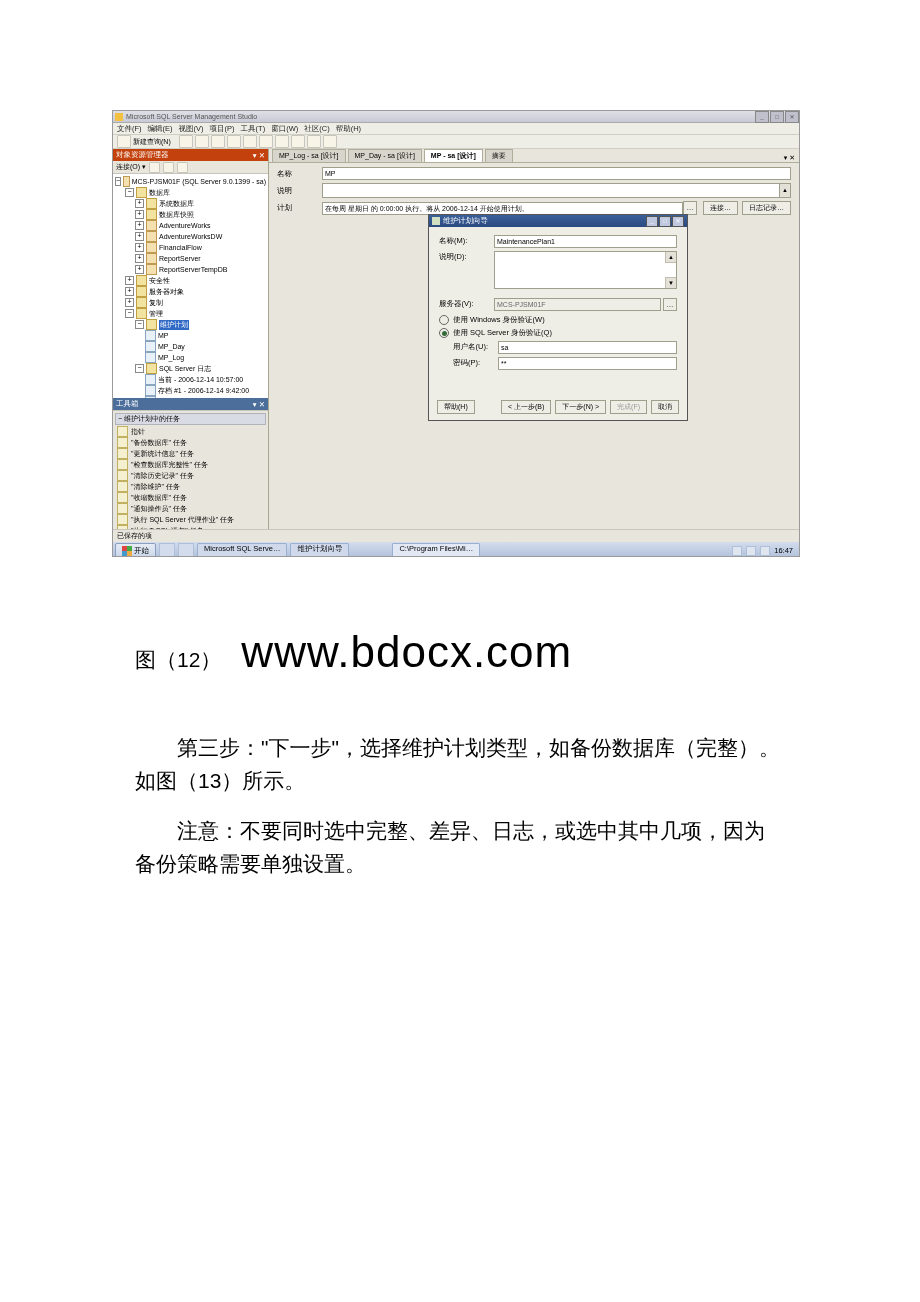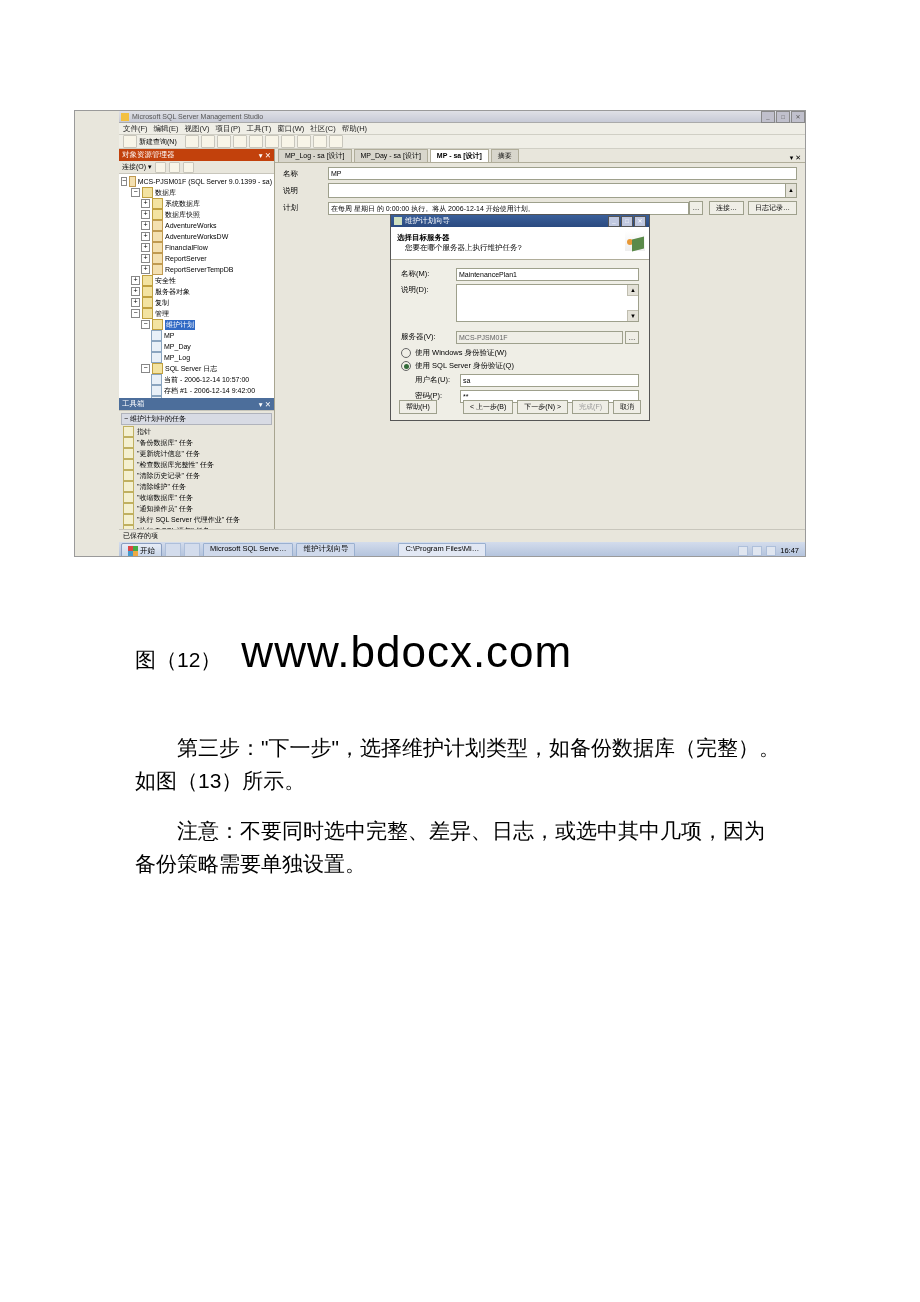--- a/index.html
+++ b/index.html
@@ -11,29 +11,28 @@
   }
   .page {
     width: 920px;
     position: relative;
   }
   
   .screenshot {
     position: relative;
     width: 686px;
     height: 445px;
-    margin-left: 74px;
+    margin-left: 112px;
     margin-top: 110px;
     background: #e8e6dc;
     font-family: "SimSun", "Arial", sans-serif;
     font-size: 8px;
     color: #000;
     border: 1px solid #9a9a9a;
     overflow: hidden;
-    padding-left: 44px;
   }
   .titlebar {
     height: 11px;
     background: linear-gradient(#dfe0e6, #c7cad6);
     display: flex;
     align-items: center;
     padding-left: 2px;
     font-size: 7px;
     color: #555;
     border-bottom: 1px solid #aaa;
@@ -681,27 +680,20 @@
     <div class="wizard">
       <div class="wiz-title">
         <span style="width:8px;height:8px;background:#d0e0c0;margin-right:3px;display:inline-block;"></span>
         <span>维护计划向导</span>
         <div class="winbtns">
           <div class="winbtn">_</div>
           <div class="winbtn">□</div>
           <div class="winbtn">✕</div>
         </div>
       </div>
-      <div class="wiz-header">
-        <div>
-          <div class="ht"><b>选择目标服务器</b></div>
-          <div class="ht" style="padding-left:8px;">您要在哪个服务器上执行维护任务?</div>
-        </div>
-        <div class="logo"></div>
-      </div>
       <div class="wiz-body">
         <div class="wrow">
           <div class="wlabel">名称(M):</div>
           <div class="winput">MaintenancePlan1</div>
         </div>
         <div class="wrow">
           <div class="wlabel">说明(D):</div>
           <div class="wtextarea">
             <div class="scroll-up">▲</div>
             <div class="scroll-down">▼</div>

